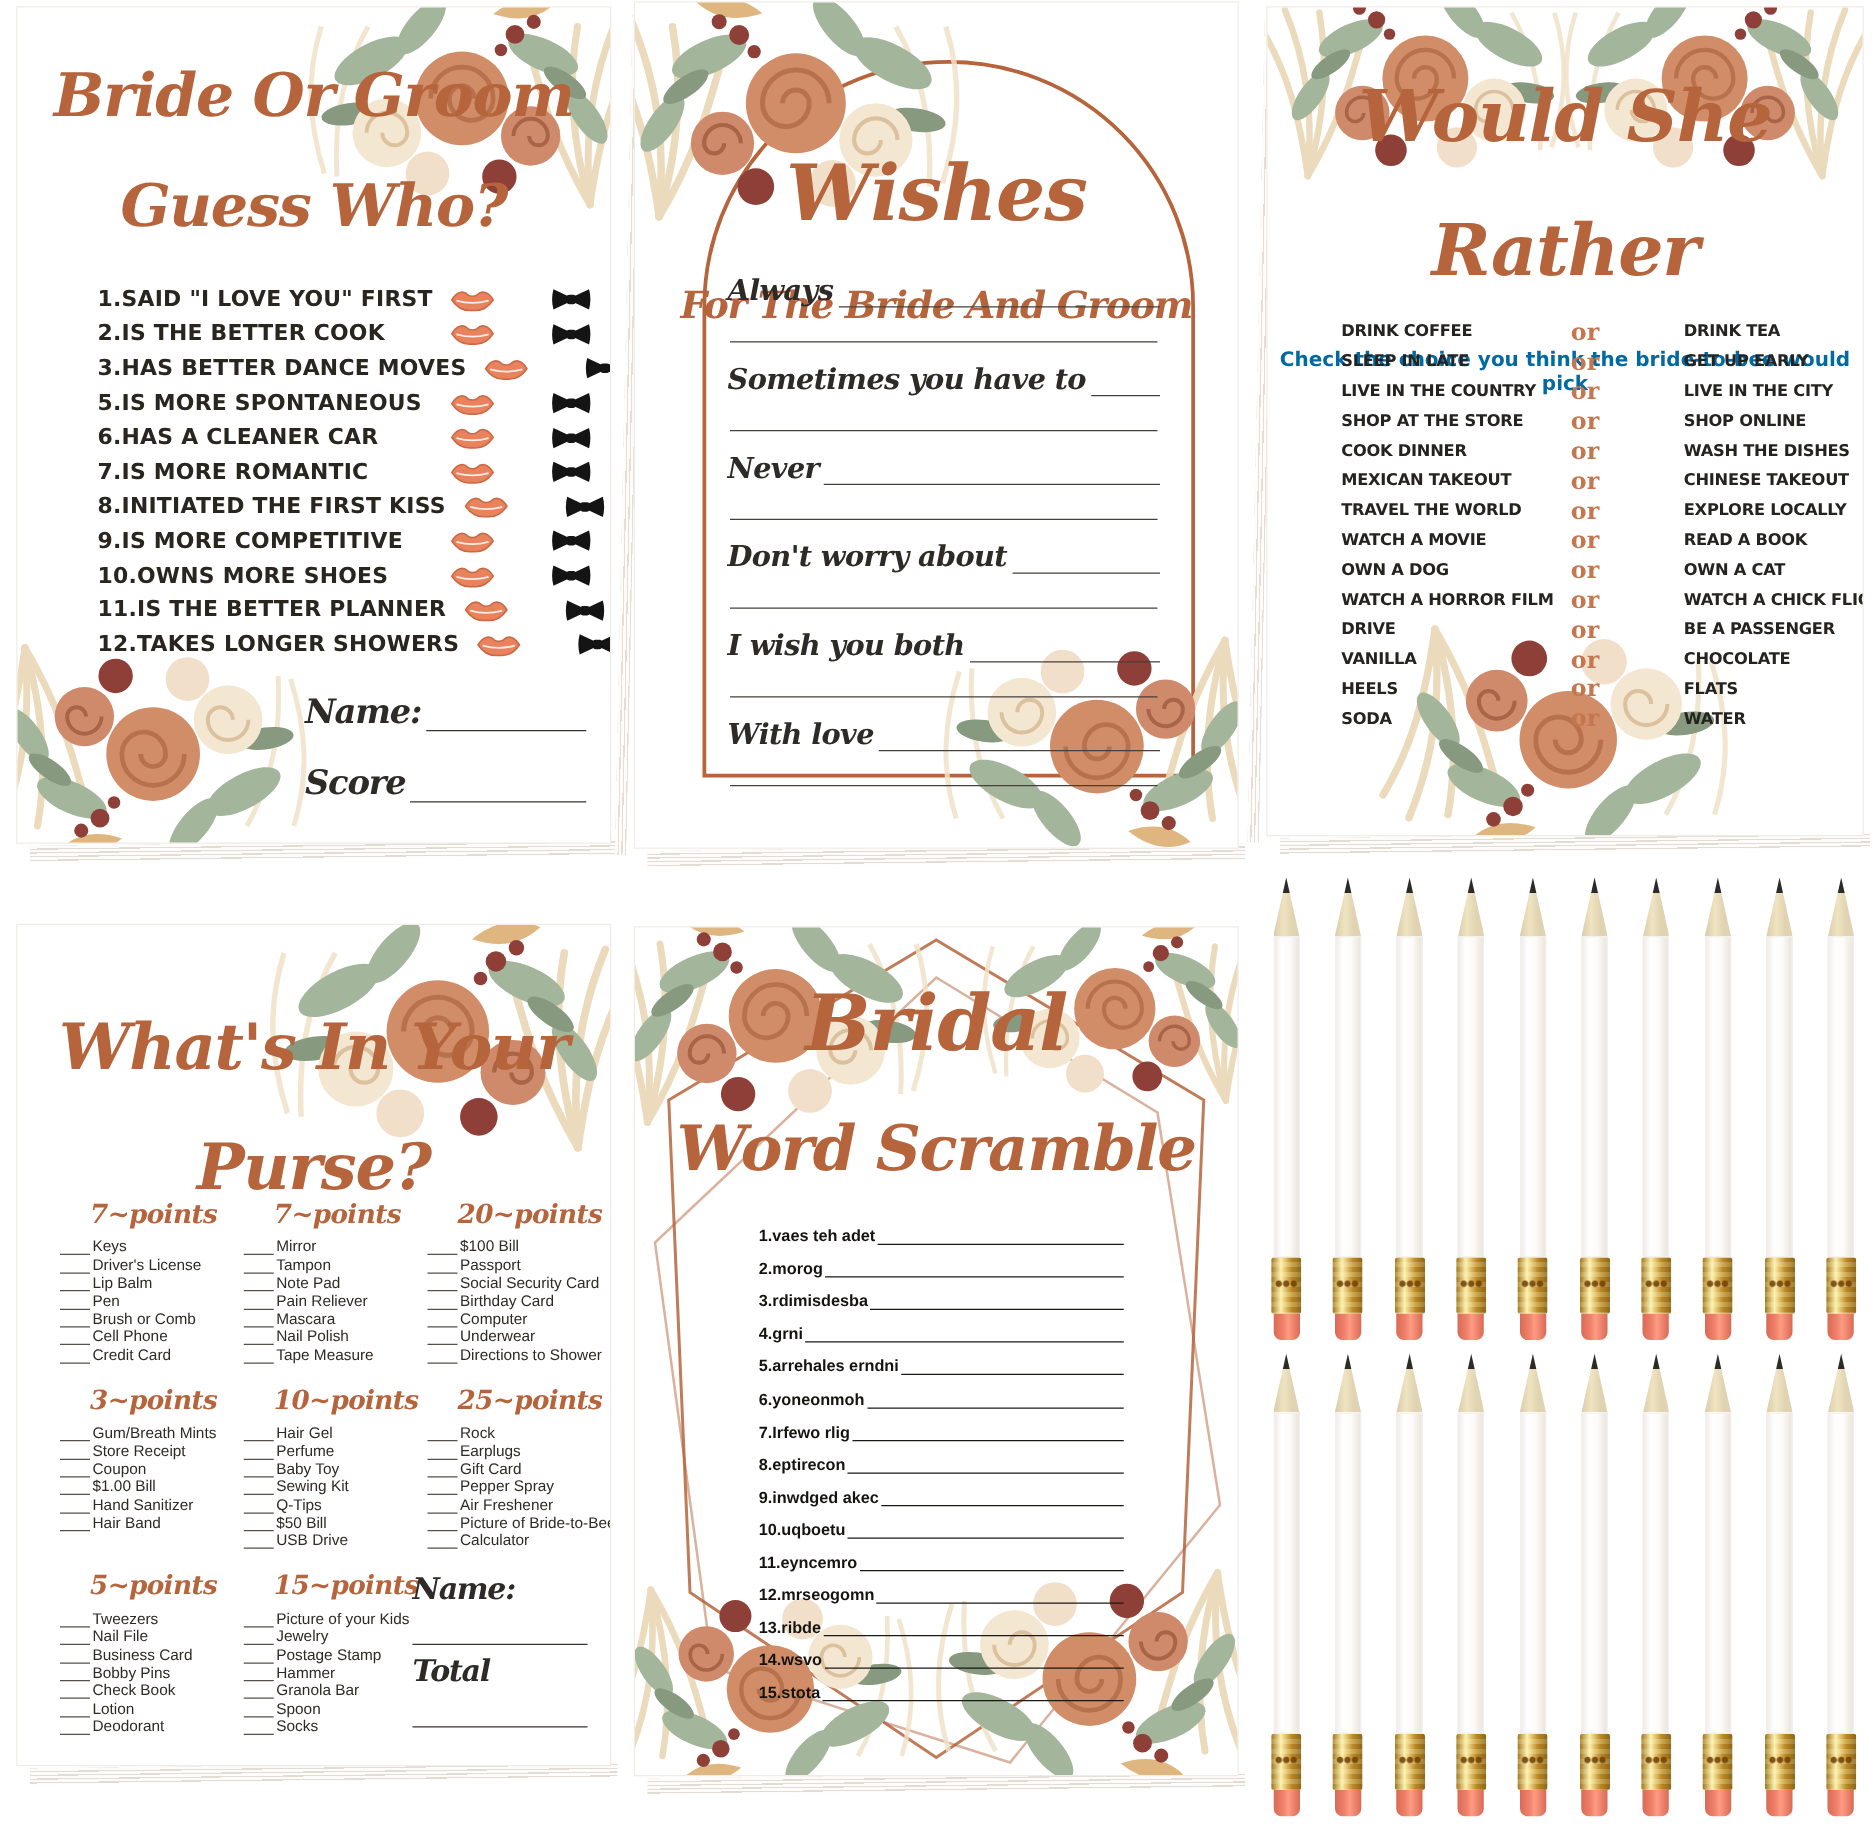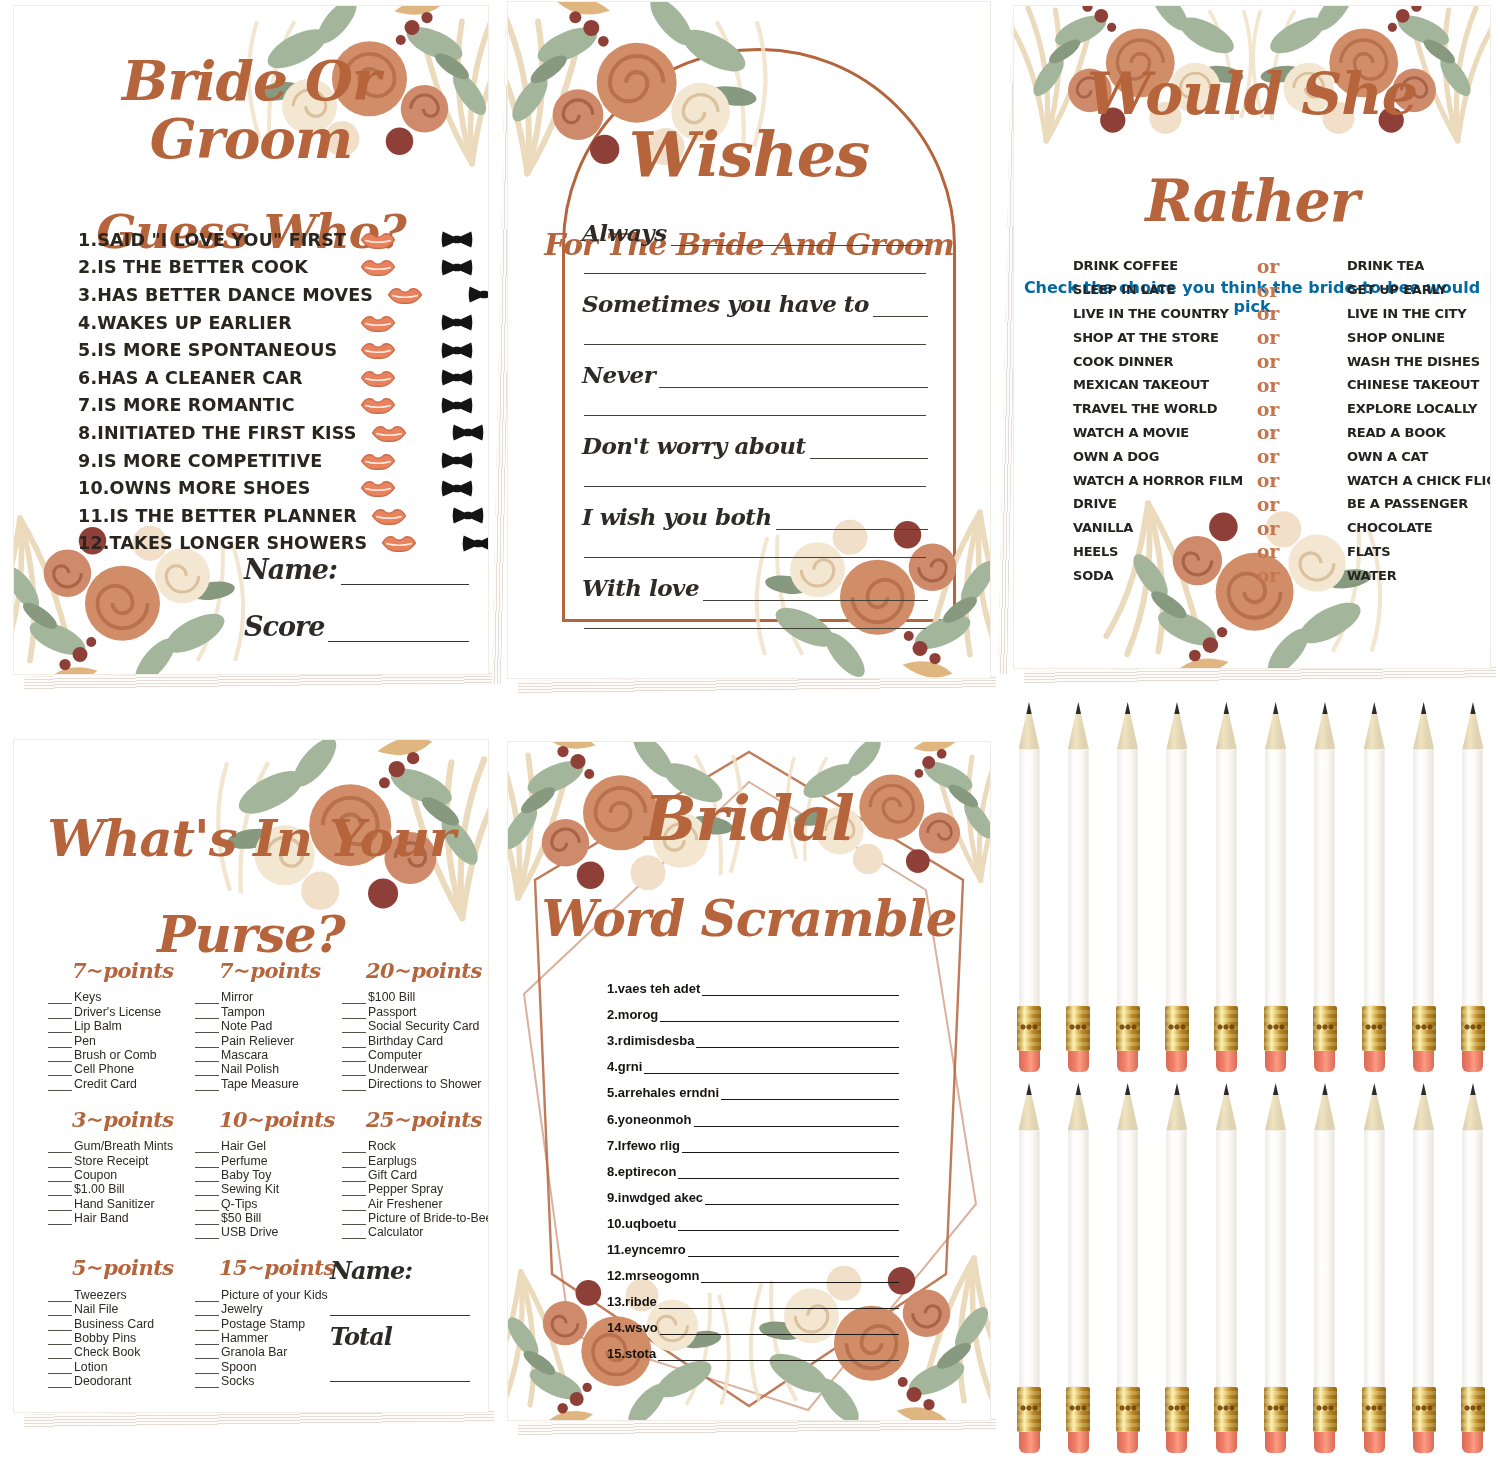--- a/index.html
+++ b/index.html
@@ -14,21 +14,21 @@
           background:repeating-linear-gradient(90deg,#fdfcfb 0 2px,#e4ded6 2px 3px);
           transform:skewX(-1.2deg)}
   .script{font-family:"DejaVu Serif",serif;font-style:italic;font-weight:700;
           color:var(--accent);letter-spacing:-1px}
   .script.dark{color:#2e2a26;font-weight:600}
   .floral{position:absolute;z-index:2;pointer-events:none}
   .ttl{position:relative;z-index:3;text-align:center;line-height:1.05}
 
   
   .card1{left:14px;top:6px;width:474px;height:668px}
-  .c1-t1{margin-top:46px;font-size:55px}
+  .c1-t1{margin-top:46px;font-size:48px}
   .c1-t2{font-size:47px}
   .bog-list{position:absolute;z-index:3;left:64px;right:20px;top:220px;list-style:none;margin:0;padding:0}
   .bog-row{display:flex;align-items:center;height:27.6px}
   .bog-text{flex:0 0 268px;font-family:"DejaVu Sans",sans-serif;font-weight:700;font-size:17.5px;
             letter-spacing:.2px;color:#29251f;white-space:nowrap}
   .ic{flex:0 0 auto}
   .ic.lips{width:40px;height:22px;margin-left:12px}
   .ic.bow{width:34px;height:19px;margin-left:42px}
   .c1-sig{position:absolute;z-index:3;left:230px;top:548px;width:225px}
   .sig-row{display:flex;align-items:flex-end;margin-bottom:26px}
@@ -196,30 +196,20 @@
     <span class="bog-text">3.HAS BETTER DANCE MOVES</span>
     <svg class="ic lips" viewBox="0 0 40 24">
               <use href="#lips-shape"></use>
               <path d="M6,12.5 Q20,16.5 34,12.5" stroke="#fff" stroke-width="1.6" fill="none" opacity=".85"></path>
             </svg>
     <svg class="ic bow" viewBox="0 0 34 20">
               <use href="#bow-shape"></use>
             </svg>
           </li>
           <li class="bog-row">
-    <span class="bog-text">4.WAKES UP EARLIER</span>
-    <svg class="ic lips" viewBox="0 0 40 24">
-              <use href="#lips-shape"></use>
-              <path d="M6,12.5 Q20,16.5 34,12.5" stroke="#fff" stroke-width="1.6" fill="none" opacity=".85"></path>
-            </svg>
-    <svg class="ic bow" viewBox="0 0 34 20">
-              <use href="#bow-shape"></use>
-            </svg>
-          </li>
-          <li class="bog-row">
     <span class="bog-text">5.IS MORE SPONTANEOUS</span>
     <svg class="ic lips" viewBox="0 0 40 24">
               <use href="#lips-shape"></use>
               <path d="M6,12.5 Q20,16.5 34,12.5" stroke="#fff" stroke-width="1.6" fill="none" opacity=".85"></path>
             </svg>
     <svg class="ic bow" viewBox="0 0 34 20">
               <use href="#bow-shape"></use>
             </svg>
           </li>
           <li class="bog-row">

